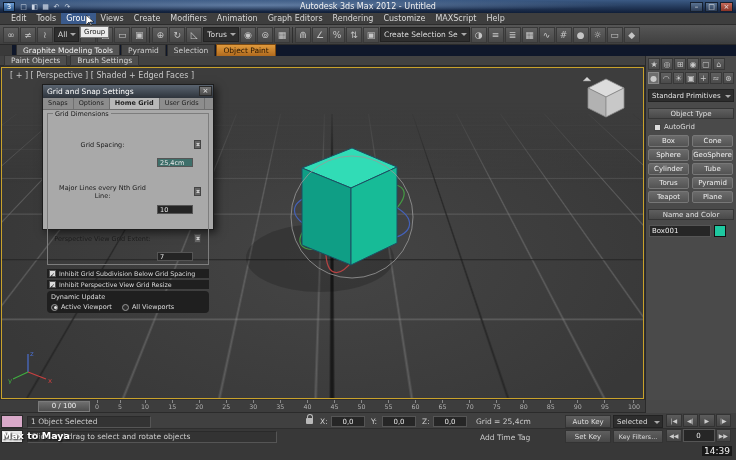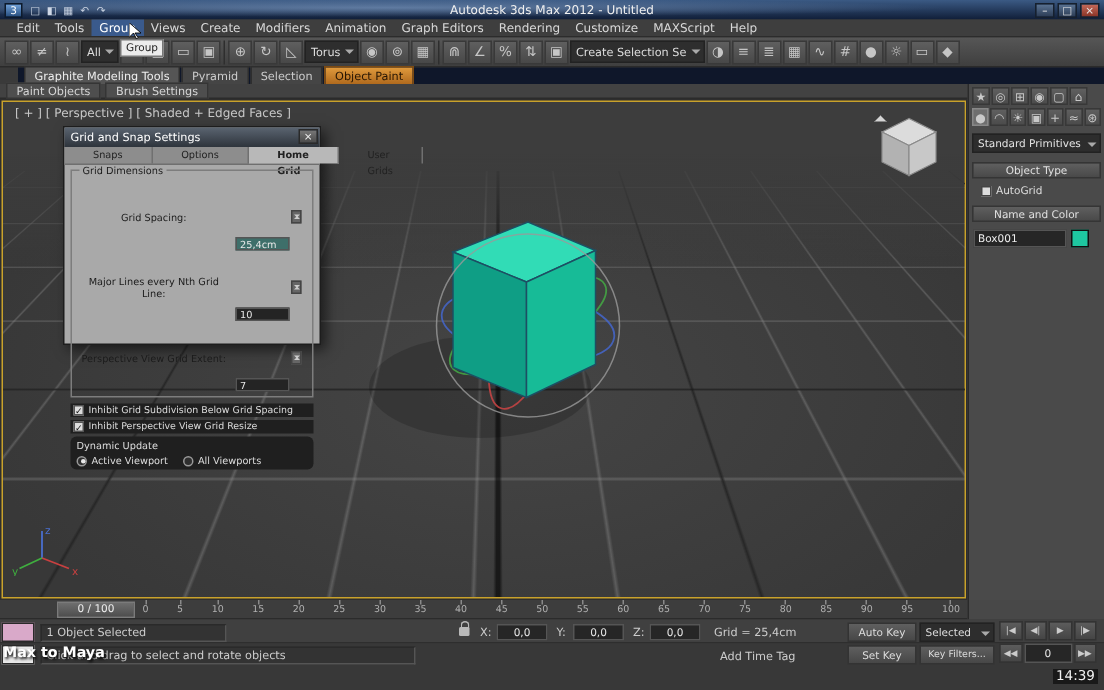--- a/index.html
+++ b/index.html
@@ -71,21 +71,21 @@
   .tripod { position:absolute; left:6px; bottom:14px; }
 
   
   .dialog { position:absolute; left:42px; top:84px; width:172px; height:146px; z-index:50;
     background:#a9a9a9; border:1px solid #1d1d1d; box-shadow:3px 3px 8px rgba(0,0,0,.55); font-size:7px; color:#1b1b1b; }
   .dlg-title { height:13px; background:linear-gradient(180deg,#5a6470,#2e343c); color:#fff; font-size:7.5px;
     line-height:13px; padding-left:4px; display:flex; }
   .dlg-x { margin-left:auto; width:13px; height:10px; margin-top:1px; margin-right:1px; background:linear-gradient(180deg,#777,#4a4a4a);
     border:1px solid #2a2a2a; color:#eee; text-align:center; line-height:9px; font-size:7px; }
   .dlg-tabs { height:12px; background:#8d8d8d; display:flex; border-bottom:1px solid #6f6f6f; }
-  .dtab { font-size:6.5px; line-height:11px; padding:0 19px; border-right:1px solid #707070; color:#222; }
+  .dtab { font-size:6.5px; line-height:11px; padding:0 5px; border-right:1px solid #707070; color:#222; }
   .dtab.active { background:#b8b8b8; font-weight:bold; }
   .dlg-body { padding:3px 4px; }
   .group { border:1px solid #7d7d7d; position:relative; padding:8px 3px 3px; margin-bottom:4px; }
   .group-title { position:absolute; top:-4px; left:5px; background:#a9a9a9; padding:0 2px; font-size:6.5px; }
   .frow { display:flex; align-items:center; margin-bottom:2px; }
   .flabel { width:106px; text-align:center; padding-right:3px; font-size:6.5px; }
   .ffield { width:36px; height:9px; background:#242424; color:#e8e8e8; font-size:6.5px; line-height:9px;
     padding-left:2px; border:1px solid #555;margin-top:36px; }
   .ffield.sel { background:#3e6f6a; }
   .spin { width:7px; height:9px; margin-left:1px; background:#666; border:1px solid #444; position:relative; }
@@ -355,20 +355,32 @@
       <span class="picon">+</span>
       <span class="picon">≈</span>
       <span class="picon">⊛</span>
     </div>
     <div class="pdrop">Standard Primitives</div>
     <div class="rollout">Object Type</div>
     <div class="agrow">
       <span class="cbsm"></span>
       <span>AutoGrid</span>
     </div>
+    <div class="btngrid">
+      <span class="pbtn">Box</span>
+      <span class="pbtn">Cone</span>
+      <span class="pbtn">Sphere</span>
+      <span class="pbtn">GeoSphere</span>
+      <span class="pbtn">Cylinder</span>
+      <span class="pbtn">Tube</span>
+      <span class="pbtn">Torus</span>
+      <span class="pbtn">Pyramid</span>
+      <span class="pbtn">Teapot</span>
+      <span class="pbtn">Plane</span>
+    </div>
     <div class="rollout">Name and Color</div>
     <div class="namerow">
       <span class="nfield">Box001</span>
       <span class="swatch"></span>
     </div>
   </div>
 
   <div class="status">
     <div class="tstrip">
       <div class="ruler">

